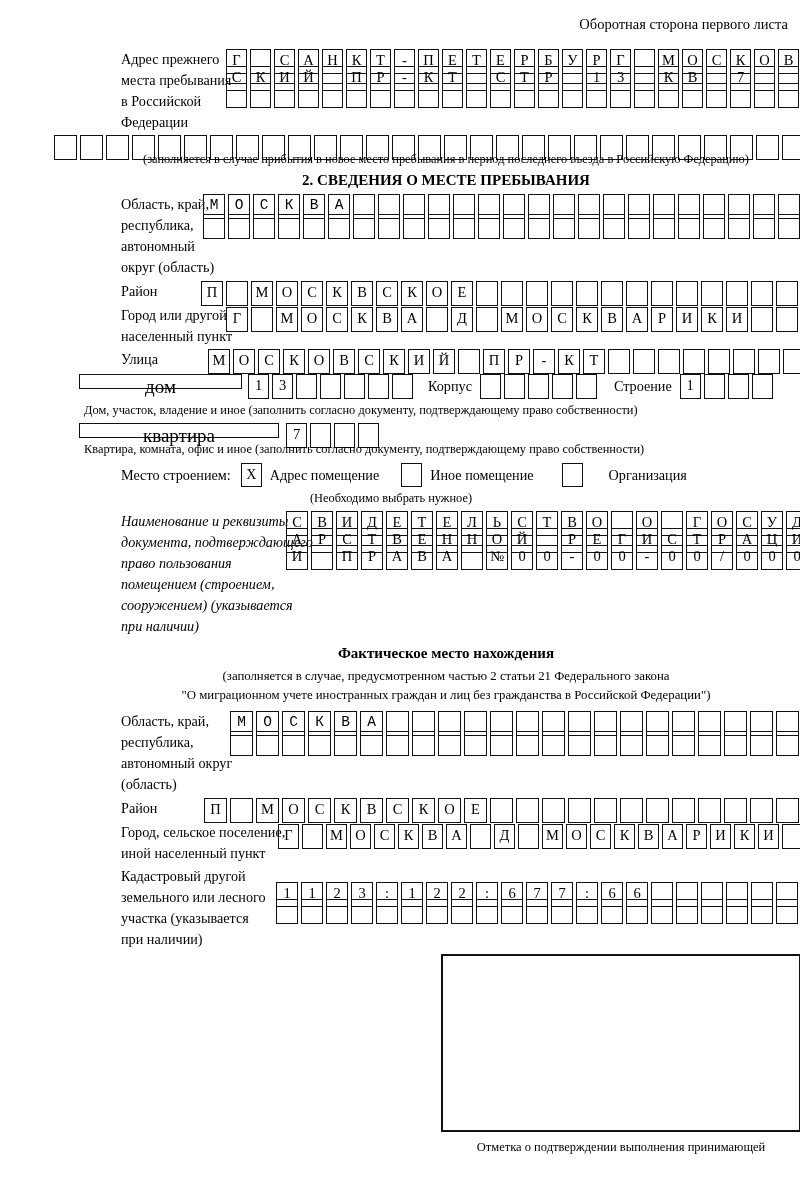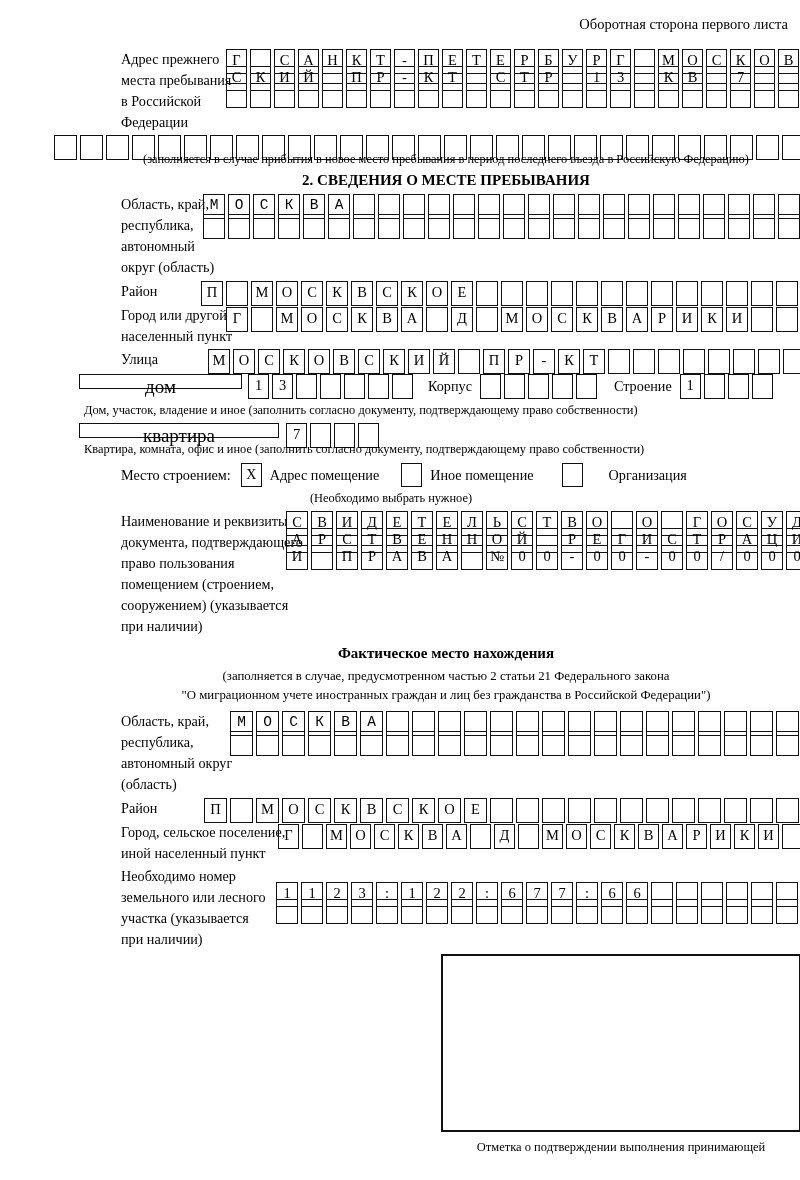--- a/index.html
+++ b/index.html
@@ -111,21 +111,21 @@
     <span class="checkbox">X</span>
     <span class="inltxt" style="margin:0 22px 0 8px;">Адрес помещение</span>
     <span class="checkbox"></span>
     <span class="inltxt" style="margin:0 28px 0 8px;">Иное помещение</span>
     <span class="checkbox"></span>
     <span class="inltxt" style="margin:0 0 0 26px;">Организация</span>
   </div>
   <div class="caption" style="margin-top:2px;margin-right:110px;text-align:center;">(Необходимо выбрать нужное)</div>
 
   <div class="fl" style="margin-top:5px;">
-    <div class="lbl" style="margin-left:75px;width:165px;">
+    <div class="lbl" style="margin-left:75px;width:165px;font-style:italic;">
       <div>Наименование и реквизиты</div>
       <div>документа, подтверждающего</div>
       <div>право пользования</div>
       <div>помещением (строением,</div>
       <div>сооружением) (указывается</div>
       <div>при наличии)</div>
     </div>
     <div class="rows">
       <div class="cellrow c25"><span class="cell">С</span><span class="cell">В</span><span class="cell">И</span><span class="cell">Д</span><span class="cell">Е</span><span class="cell">Т</span><span class="cell">Е</span><span class="cell">Л</span><span class="cell">Ь</span><span class="cell">С</span><span class="cell">Т</span><span class="cell">В</span><span class="cell">О</span><span class="cell"></span><span class="cell">О</span><span class="cell"></span><span class="cell">Г</span><span class="cell">О</span><span class="cell">С</span><span class="cell">У</span><span class="cell">Д</span></div>
       <div class="cellrow c25"><span class="cell">А</span><span class="cell">Р</span><span class="cell">С</span><span class="cell">Т</span><span class="cell">В</span><span class="cell">Е</span><span class="cell">Н</span><span class="cell">Н</span><span class="cell">О</span><span class="cell">Й</span><span class="cell"></span><span class="cell">Р</span><span class="cell">Е</span><span class="cell">Г</span><span class="cell">И</span><span class="cell">С</span><span class="cell">Т</span><span class="cell">Р</span><span class="cell">А</span><span class="cell">Ц</span><span class="cell">И</span></div>
@@ -158,21 +158,21 @@
   <div class="fl" style="margin-top:3px;">
     <div class="lbl" style="margin-left:75px;width:157px;">
       <div>Город, сельское поселение,</div>
       <div>иной населенный пункт</div>
     </div>
     <div class="cellrow" style="margin-top:2px;"><span class="cell">Г</span><span class="cell"></span><span class="cell">М</span><span class="cell">О</span><span class="cell">С</span><span class="cell">К</span><span class="cell">В</span><span class="cell">А</span><span class="cell"></span><span class="cell">Д</span><span class="cell"></span><span class="cell">М</span><span class="cell">О</span><span class="cell">С</span><span class="cell">К</span><span class="cell">В</span><span class="cell">А</span><span class="cell">Р</span><span class="cell">И</span><span class="cell">К</span><span class="cell">И</span><span class="cell"></span></div>
   </div>
 
   <div class="fl" style="margin-top:2px;">
     <div class="lbl" style="margin-left:75px;width:155px;">
-      <div>Необходимо номер</div>
+      <div>Кадастровый другой</div>
       <div>земельного или лесного</div>
       <div>участка (указывается</div>
       <div>при наличии)</div>
     </div>
     <div class="rows" style="margin-top:16px;">
       <div class="cellrow c25"><span class="cell">1</span><span class="cell">1</span><span class="cell">2</span><span class="cell">3</span><span class="cell">:</span><span class="cell">1</span><span class="cell">2</span><span class="cell">2</span><span class="cell">:</span><span class="cell">6</span><span class="cell">7</span><span class="cell">7</span><span class="cell">:</span><span class="cell">6</span><span class="cell">6</span><span class="cell"></span><span class="cell"></span><span class="cell"></span><span class="cell"></span><span class="cell"></span><span class="cell"></span></div>
       <div class="cellrow c25"><span class="cell"></span><span class="cell"></span><span class="cell"></span><span class="cell"></span><span class="cell"></span><span class="cell"></span><span class="cell"></span><span class="cell"></span><span class="cell"></span><span class="cell"></span><span class="cell"></span><span class="cell"></span><span class="cell"></span><span class="cell"></span><span class="cell"></span><span class="cell"></span><span class="cell"></span><span class="cell"></span><span class="cell"></span><span class="cell"></span><span class="cell"></span></div>
     </div>
   </div>
 

